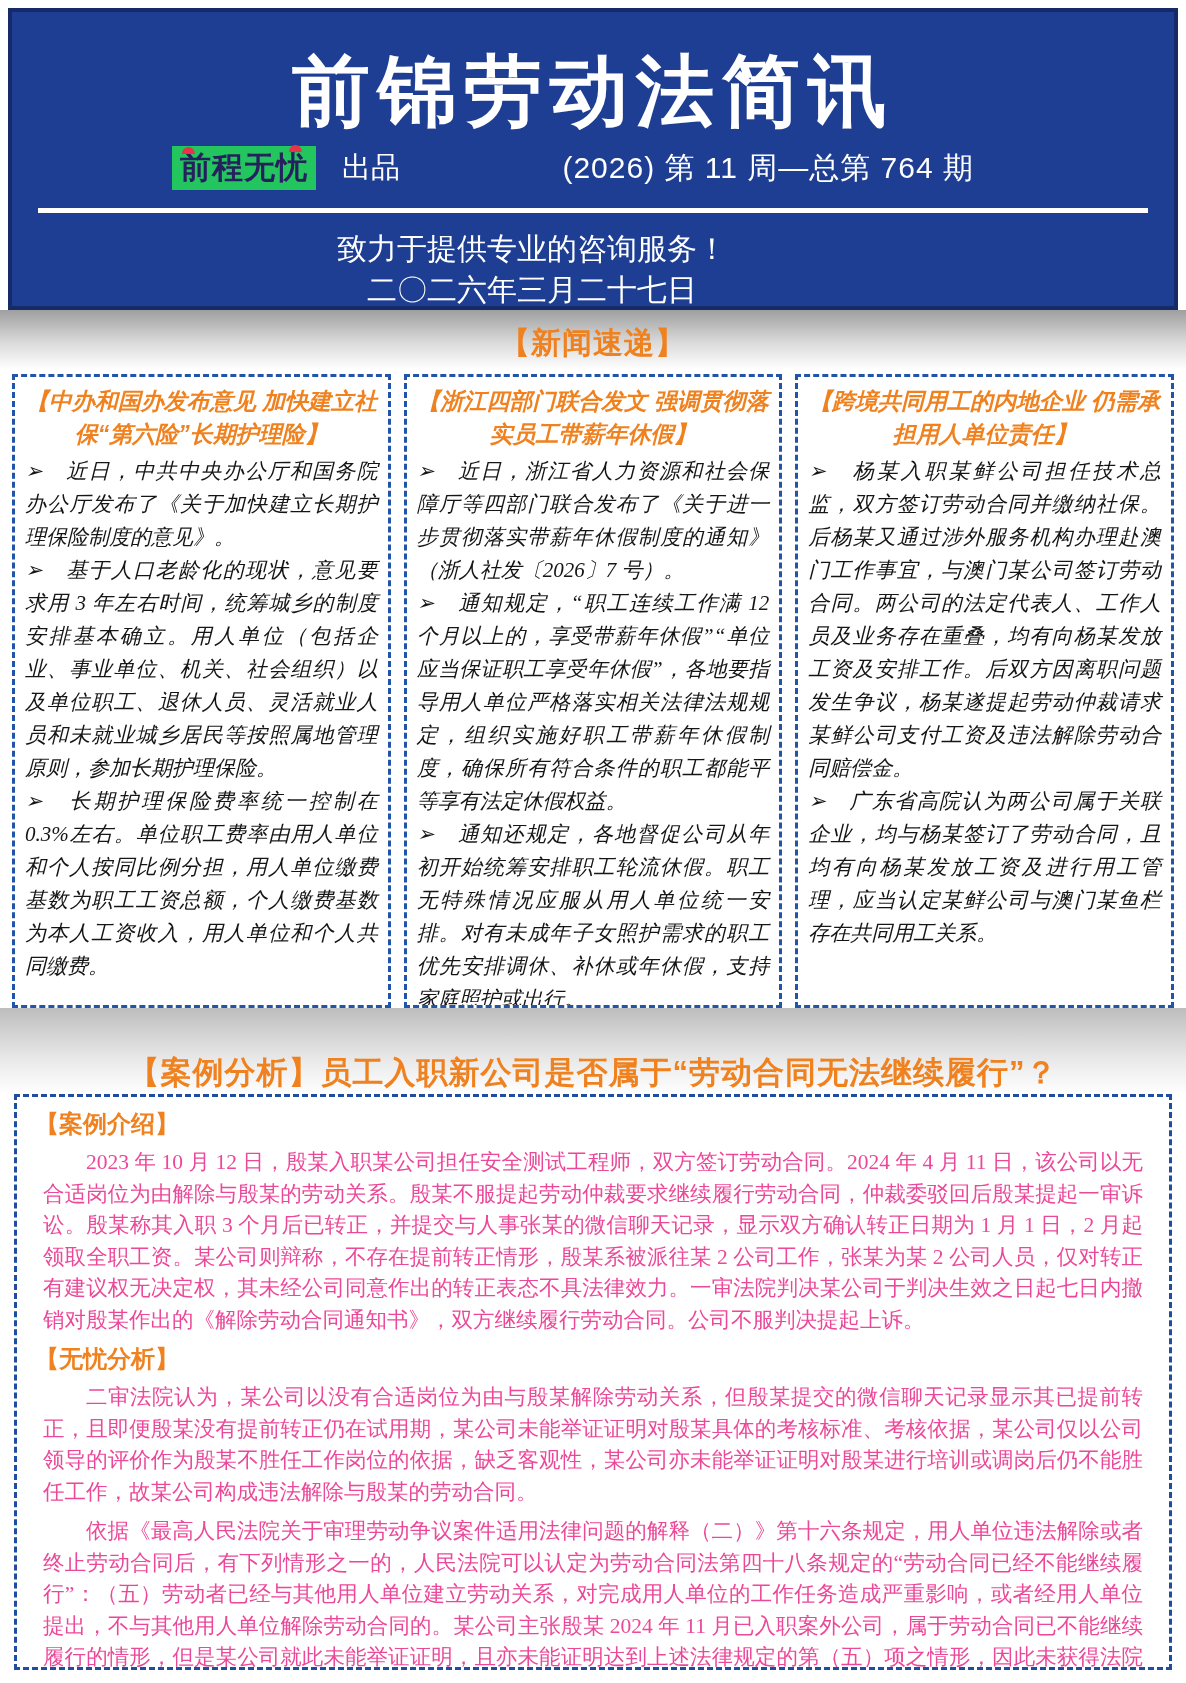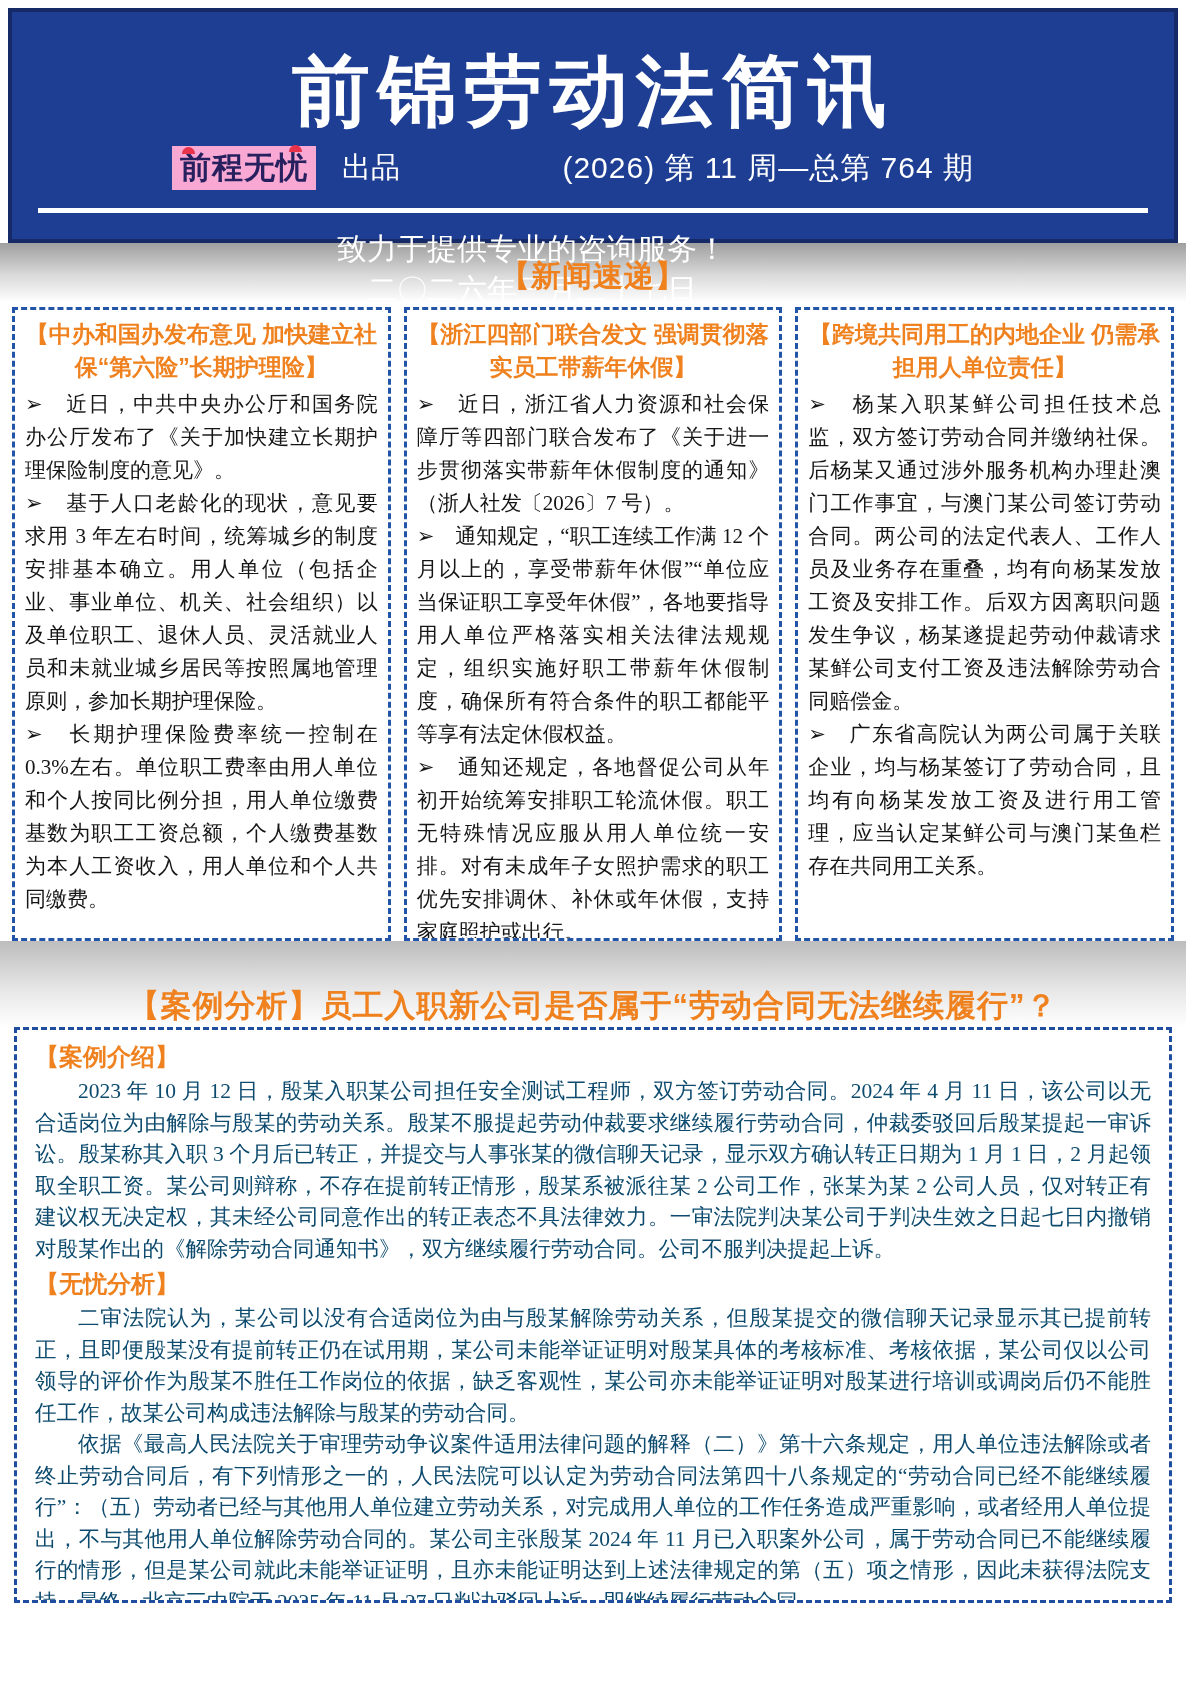--- a/index.html
+++ b/index.html
@@ -3,35 +3,35 @@
 <meta charset="utf-8">
 <style>
   html,body{margin:0;padding:0;background:#ffffff;}
   .page{
     width:1186px;height:1683px;box-sizing:border-box;position:relative;
     background:#ffffff;overflow:hidden;
     font-family:"Liberation Serif","DejaVu Serif",serif;color:#111111;
   }
   
   .masthead{
-    margin:8px 8px 0 8px;height:235px;box-sizing:border-box;
+    margin:8px 8px 0 8px;height:302px;box-sizing:border-box;
     background:#1d3e92;border:4px solid #152a66;color:#ffffff;
     font-family:"Liberation Sans","DejaVu Sans",sans-serif;
   }
   .masthead-title{
     margin:34px 0 0 0;text-align:center;font-size:78px;font-weight:bold;
     letter-spacing:8px;line-height:90px;
   }
   .masthead-meta{
     display:flex;justify-content:space-between;align-items:center;
     padding:10px 200px 0 160px;
   }
   .logo-group{display:flex;align-items:center;gap:26px;}
   .logo{
-    position:relative;background:#f9a8d4;color:#26215e;font-weight:bold;
+    position:relative;background:#22c55e;color:#26215e;font-weight:bold;
     font-size:31px;line-height:40px;padding:2px 8px;letter-spacing:1px;
   }
   .logo::before{
     content:"";position:absolute;left:10px;top:1px;width:13px;height:7px;
     border-radius:7px 7px 0 0;background:#e8334a;
   }
   .logo::after{
     content:"";position:absolute;right:14px;top:-1px;width:13px;height:7px;
     border-radius:7px 7px 0 0;background:#e8334a;
   }
@@ -54,21 +54,21 @@
   }
   .band.case-band{
     height:86px;align-items:flex-end;padding-bottom:0;
     background:linear-gradient(#bdbdbd 0%,#e9e9e9 60%,#ffffff 100%);
   }
   .band.case-band .band-title{font-size:31px;}
   
   .columns{display:flex;gap:13px;padding:6px 12px 0 12px;height:640px;box-sizing:border-box;}
   .col{
     flex:1;border:3px dashed #2255a8;box-sizing:border-box;
-    padding:6px 10px 8px 10px;overflow:hidden;background:#ffffff;
+    padding:6px 10px 8px 10px;overflow:hidden;background:#ffffff;font-style:italic;
   }
   .col-title{
     margin:2px 0 4px 0;color:#f0811f;text-align:center;
     font-family:"Liberation Sans","DejaVu Sans",sans-serif;
     font-weight:bold;font-size:23px;line-height:33px;
   }
   .news-item{
     margin:0;font-size:21px;line-height:33px;text-align:justify;color:#151515;
   }
   
@@ -76,22 +76,22 @@
     margin:0 14px;height:576px;box-sizing:border-box;
     border:3px dashed #1f4ea0;background:#ffffff;
     padding:8px 18px 12px 18px;overflow:hidden;
   }
   .case-label{
     margin:4px 0 4px 0;color:#f0811f;
     font-family:"Liberation Sans","DejaVu Sans",sans-serif;
     font-weight:bold;font-size:24px;line-height:30px;
   }
   .case-p{
-    margin:0;font-size:21.5px;line-height:31.5px;text-align:justify;
-    text-indent:2em;color:#0c4a6e;
+    margin:8px;font-size:21.5px;line-height:31.5px;text-align:justify;
+    text-indent:2em;color:#ec4899;
   }
 </style>
 </head>
 <body>
 
 <div class="page">
 
   <header class="masthead">
     <h1 class="masthead-title">前锦劳动法简讯</h1>
     <div class="masthead-meta">

